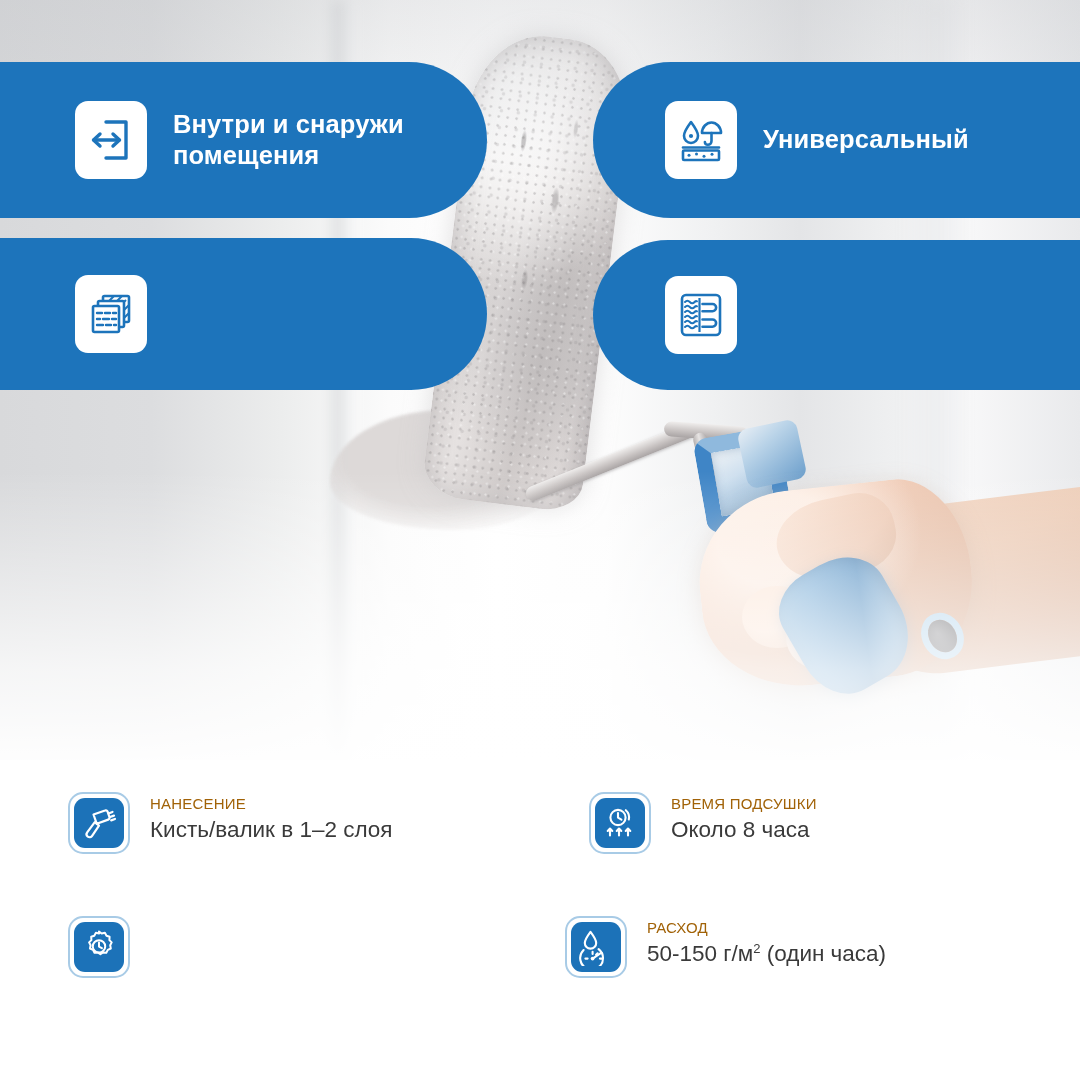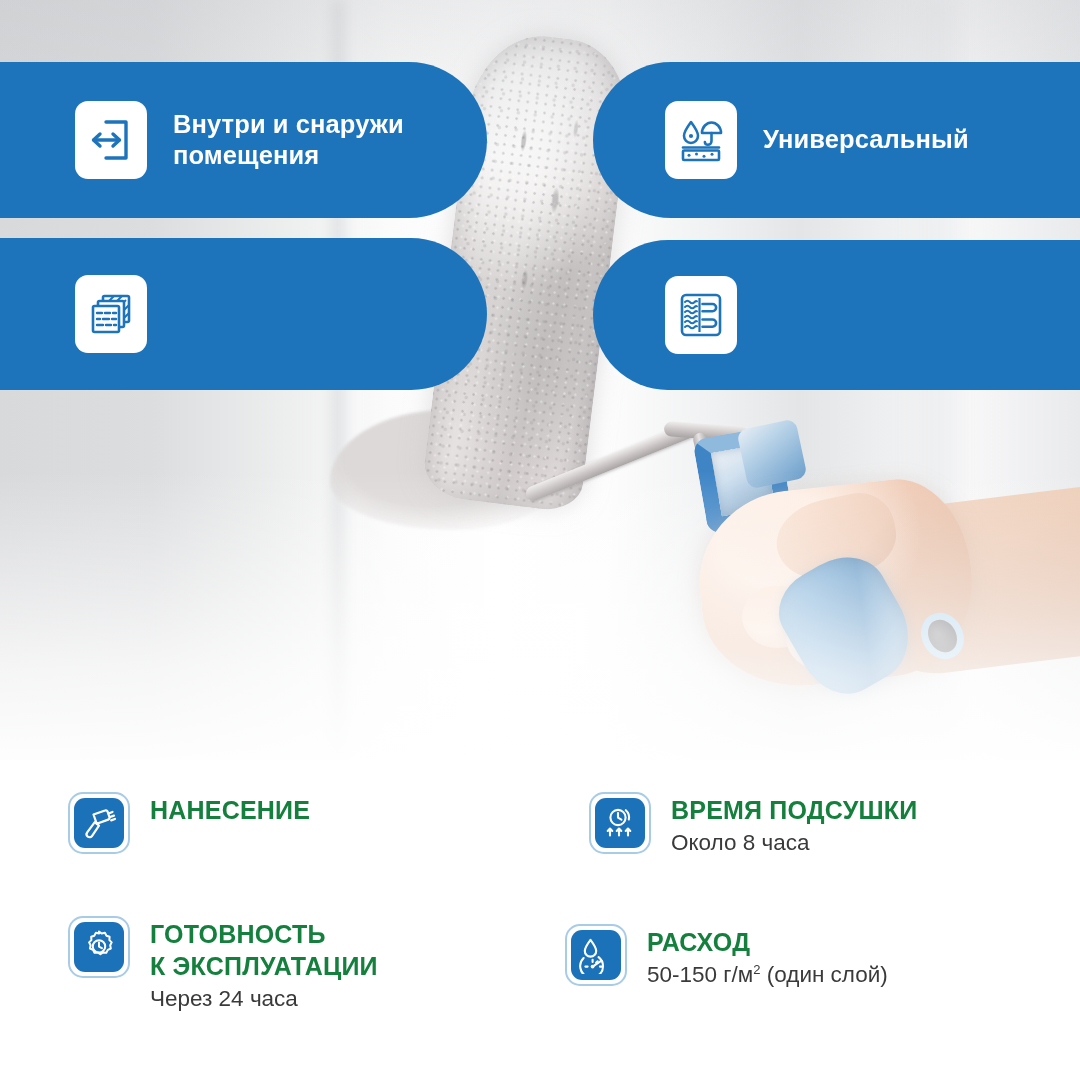--- a/index.html
+++ b/index.html
@@ -278,21 +278,21 @@
     width: 1080px; height: 304px;
   }
   .spec {
     position: absolute;
     display: flex;
     align-items: flex-start;
   }
   #spec-1 { left: 68px;  top: 16px;  width: 470px; }
   #spec-2 { left: 565px; top: 16px;  width: 470px; padding-left: 24px; }
   #spec-3 { left: 68px;  top: 140px; width: 470px; }
-  #spec-4 { left: 565px; top: 140px; width: 470px; margin-top: 8px; }
+  #spec-4 { left: 565px; top: 140px; width: 470px; }
 
   
   .spec-icon {
     flex: 0 0 auto;
     position: relative;
     width: 62px; height: 62px;
     border: 2px solid #a8cbe6;
     border-radius: 15px;
     background: #ffffff;
     padding: 4px;
@@ -302,23 +302,23 @@
     background: #1c72b8;
     border-radius: 11px;
     display: flex;
     align-items: center;
     justify-content: center;
   }
   .spec-icon-inner svg { display: block; }
 
   .spec-text { margin-left: 20px; padding-top: 2px; }
   .spec-title {
-    color: #15803d;
-    font-size: 25px;
-    font-weight: bold;
+    color: #a16207;
+    font-size: 15px;
+    font-weight: normal;
     line-height: 1.28;
     letter-spacing: .2px;
     white-space: pre-line;
   }
   .spec-value {
     color: #3a3a3a;
     font-size: 22.5px;
     line-height: 1.32;
     margin-top: 2px;
   }
@@ -426,20 +426,21 @@
         <span class="spec-icon-inner">
           <svg width="38" height="38" viewBox="0 0 38 38" fill="none" stroke="#ffffff" stroke-width="2.2" stroke-linecap="round" stroke-linejoin="round">
             <path d="M13.5 10.5 L25 6.5 a2 2 0 0 1 2.6 1.2 L29.4 13 a2 2 0 0 1 -1.2 2.6 L16.8 19.8 Z"></path>
             <path d="M28.6 9.5 L32.5 8 M30 13 L34 11.6 M31.2 16.4 L35 15"></path>
             <path d="M14.8 18.2 L7.2 28.3 a3.1 3.1 0 0 0 0.6 4.3 a3.1 3.1 0 0 0 4.3 -0.8 L19 21.6 Z"></path>
           </svg>
         </span>
       </span>
       <span class="spec-text">
         <span class="spec-title">НАНЕСЕНИЕ</span>
+        <span class="spec-value" style="display:block">Кисть/валик в 1–2 слоя</span>
       </span>
     </div>
 
     <div class="spec" id="spec-2">
       <span class="spec-icon">
         <span class="spec-icon-inner">
           <svg width="38" height="38" viewBox="0 0 38 38" fill="none" stroke="#ffffff" stroke-width="2.1" stroke-linecap="round" stroke-linejoin="round">
             <circle cx="17" cy="13.5" r="7.6"></circle>
             <path d="M17 9 V13.6 L20.4 15.6"></path>
             <path d="M24.8 6.2 a9.6 9.6 0 0 1 3 9.3"></path>
@@ -458,39 +459,34 @@
     <div class="spec" id="spec-3">
       <span class="spec-icon">
         <span class="spec-icon-inner">
           <svg width="38" height="38" viewBox="0 0 38 38" fill="none" stroke="#ffffff" stroke-width="2" stroke-linecap="round" stroke-linejoin="round">
             <path d="M19 3.6 l2.7 1.9 3.2 -0.7 1.6 2.9 3.1 1.1 -0.2 3.3 2.3 2.3 -1.5 2.9 0.6 3.2 -3 1.4 -1.5 2.9 -3.2 -0.4 -2.7 1.9 -2.7 -1.9 -3.2 0.4 -1.5 -2.9 -3 -1.4 0.6 -3.2 -1.5 -2.9 2.3 -2.3 -0.2 -3.3 3.1 -1.1 1.6 -2.9 3.2 0.7 Z"></path>
             <circle cx="19" cy="18.4" r="6.2"></circle>
             <path d="M19 14.6 V18.6 L21.9 20.2"></path>
           </svg>
         </span>
       </span>
-      <span class="spec-text">
-        <span class="spec-title">ГОТОВНОСТЬ
-К ЭКСПЛУАТАЦИИ</span>
-        <span class="spec-value" style="display:block">Через 24 часа</span>
-      </span>
     </div>
 
     <div class="spec" id="spec-4">
       <span class="spec-icon">
         <span class="spec-icon-inner">
           <svg width="38" height="38" viewBox="0 0 38 38" fill="none" stroke="#ffffff" stroke-width="2.1" stroke-linecap="round" stroke-linejoin="round">
             <path d="M13.5 3.8 C13.5 3.8 7.8 11.4 7.8 14.9 C7.8 18.1 10.3 20.6 13.5 20.6 C16.7 20.6 19.2 18.1 19.2 14.9 C19.2 11.4 13.5 3.8 13.5 3.8 Z"></path>
             <path d="M6.6 22 a11.4 11.4 0 1 0 19.4 8.1 a11.4 11.4 0 0 0 -4.4 -9"></path>
             <path d="M24.5 24.6 L16 30.3"></path>
             <circle cx="15.6" cy="30.6" r="1.9" fill="#ffffff" stroke="none"></circle>
             <path d="M8.4 30.6 H10.6 M15.6 23.8 V26 M22.9 30.6 H25.1 M20.6 25.3 L19.1 26.8"></path>
           </svg>
         </span>
       </span>
       <span class="spec-text">
         <span class="spec-title">РАСХОД</span>
-        <span class="spec-value" style="display:block"><span>50-150 г/м</span><sup>2</sup><span> (один слой)</span></span>
+        <span class="spec-value" style="display:block"><span>50-150 г/м</span><sup>2</sup><span> (один часа)</span></span>
       </span>
     </div>
   </div>
 
 </div>
 
 </body></html>

